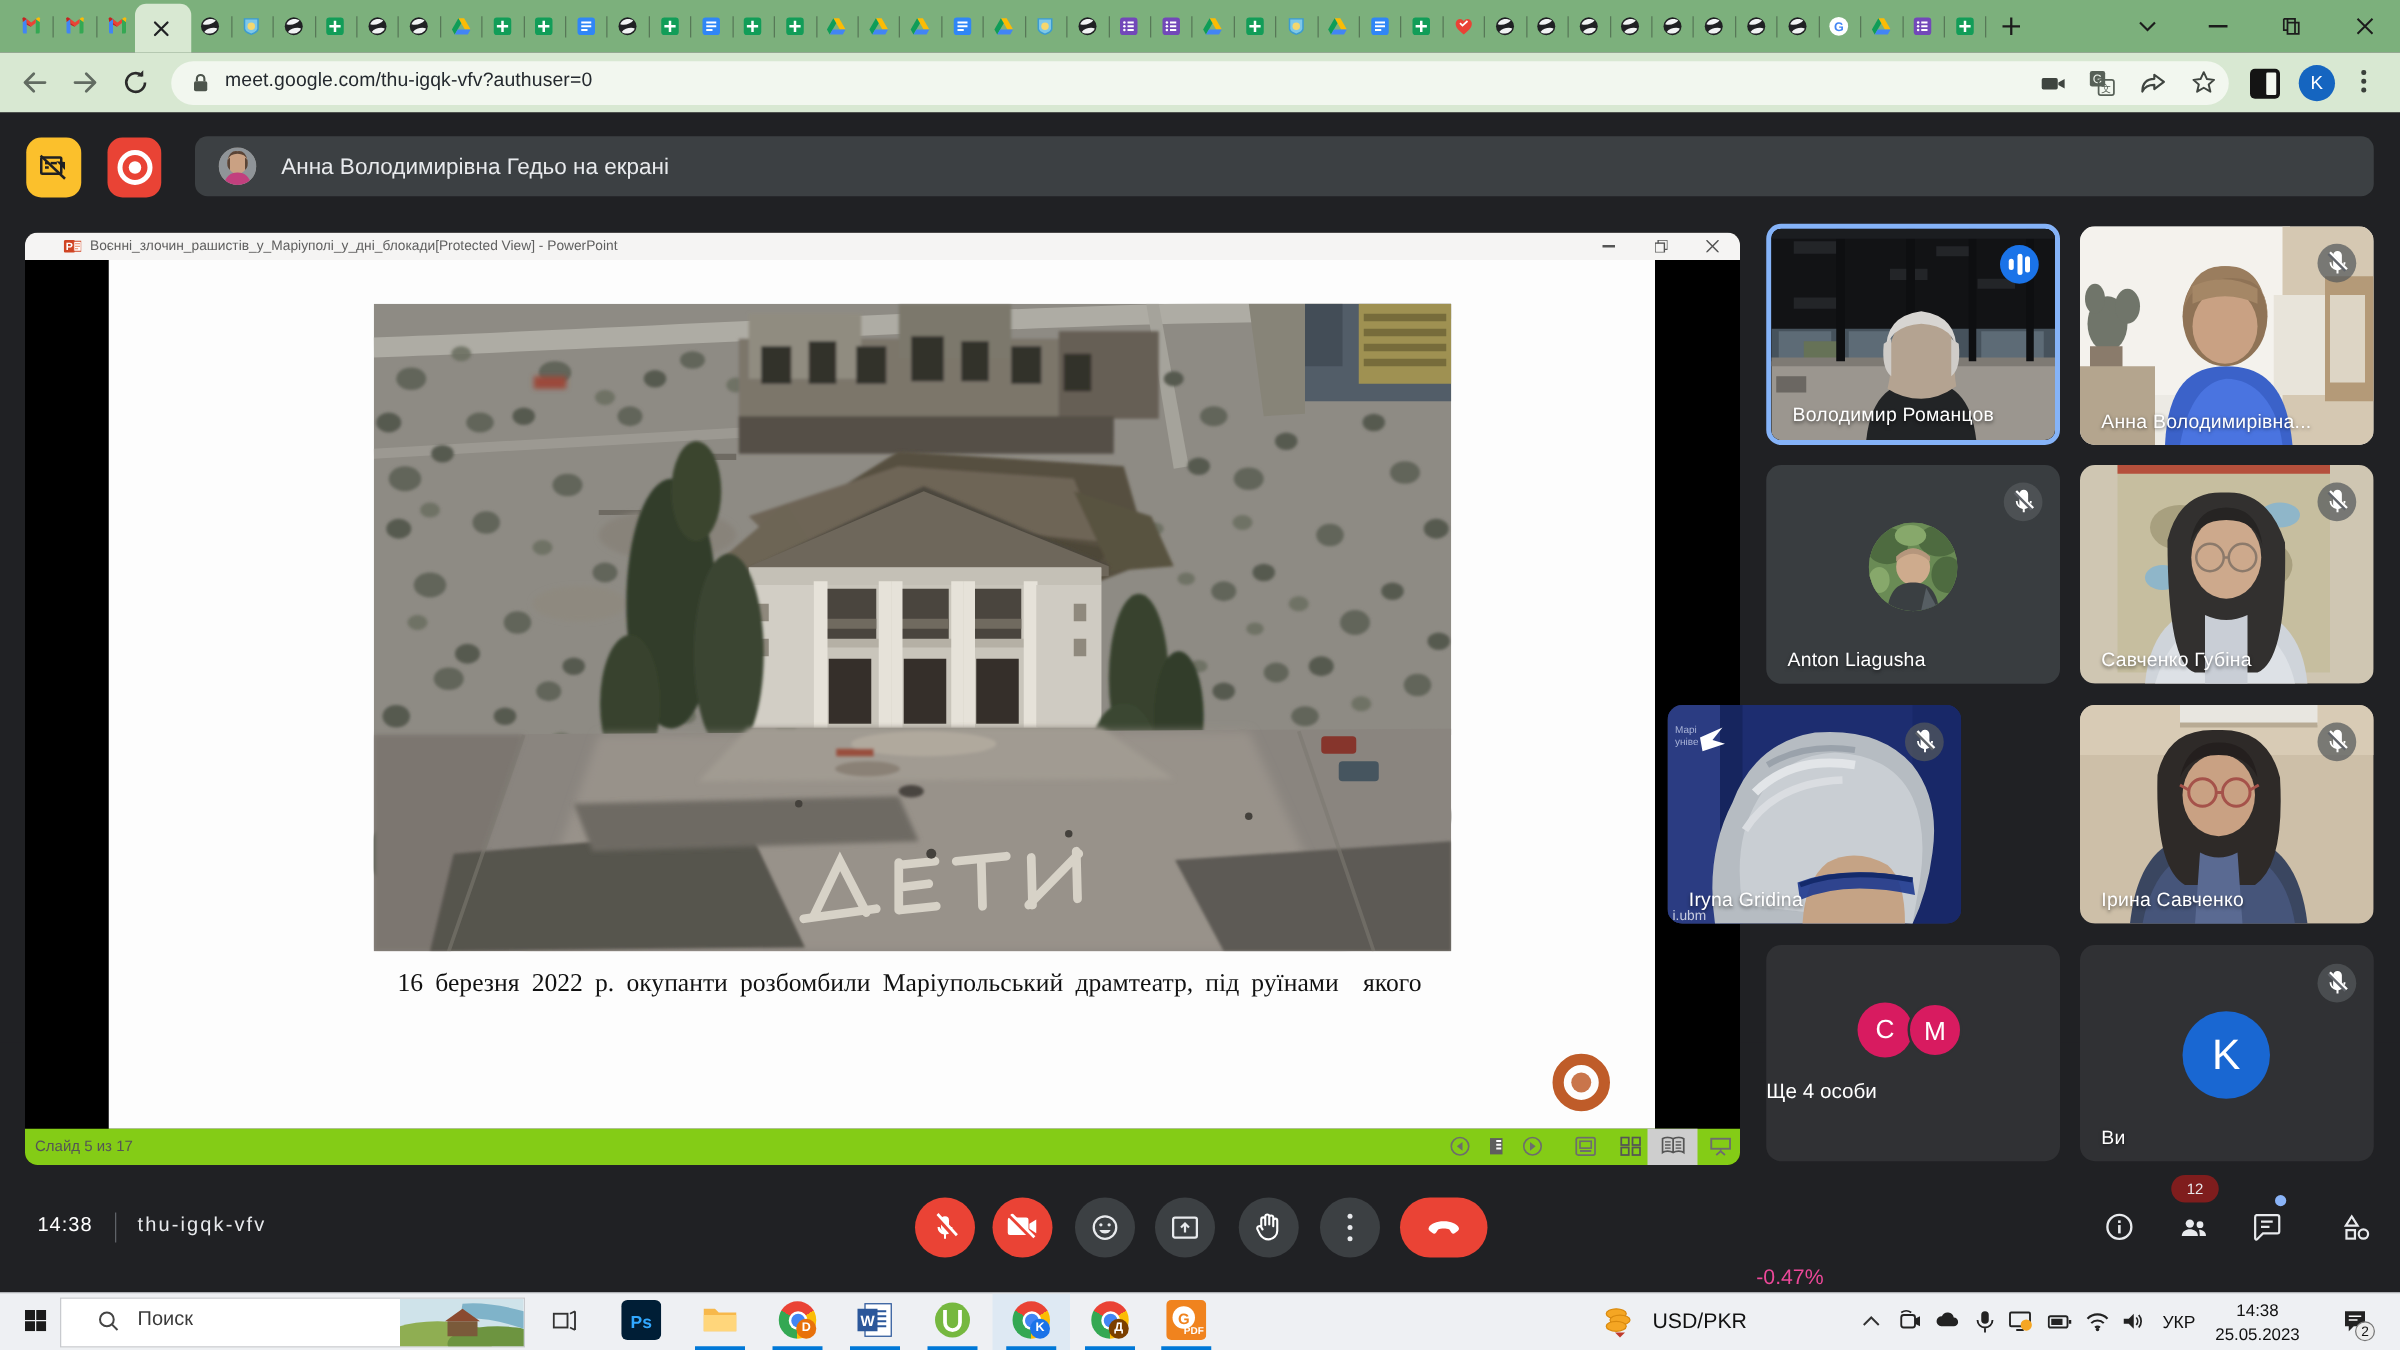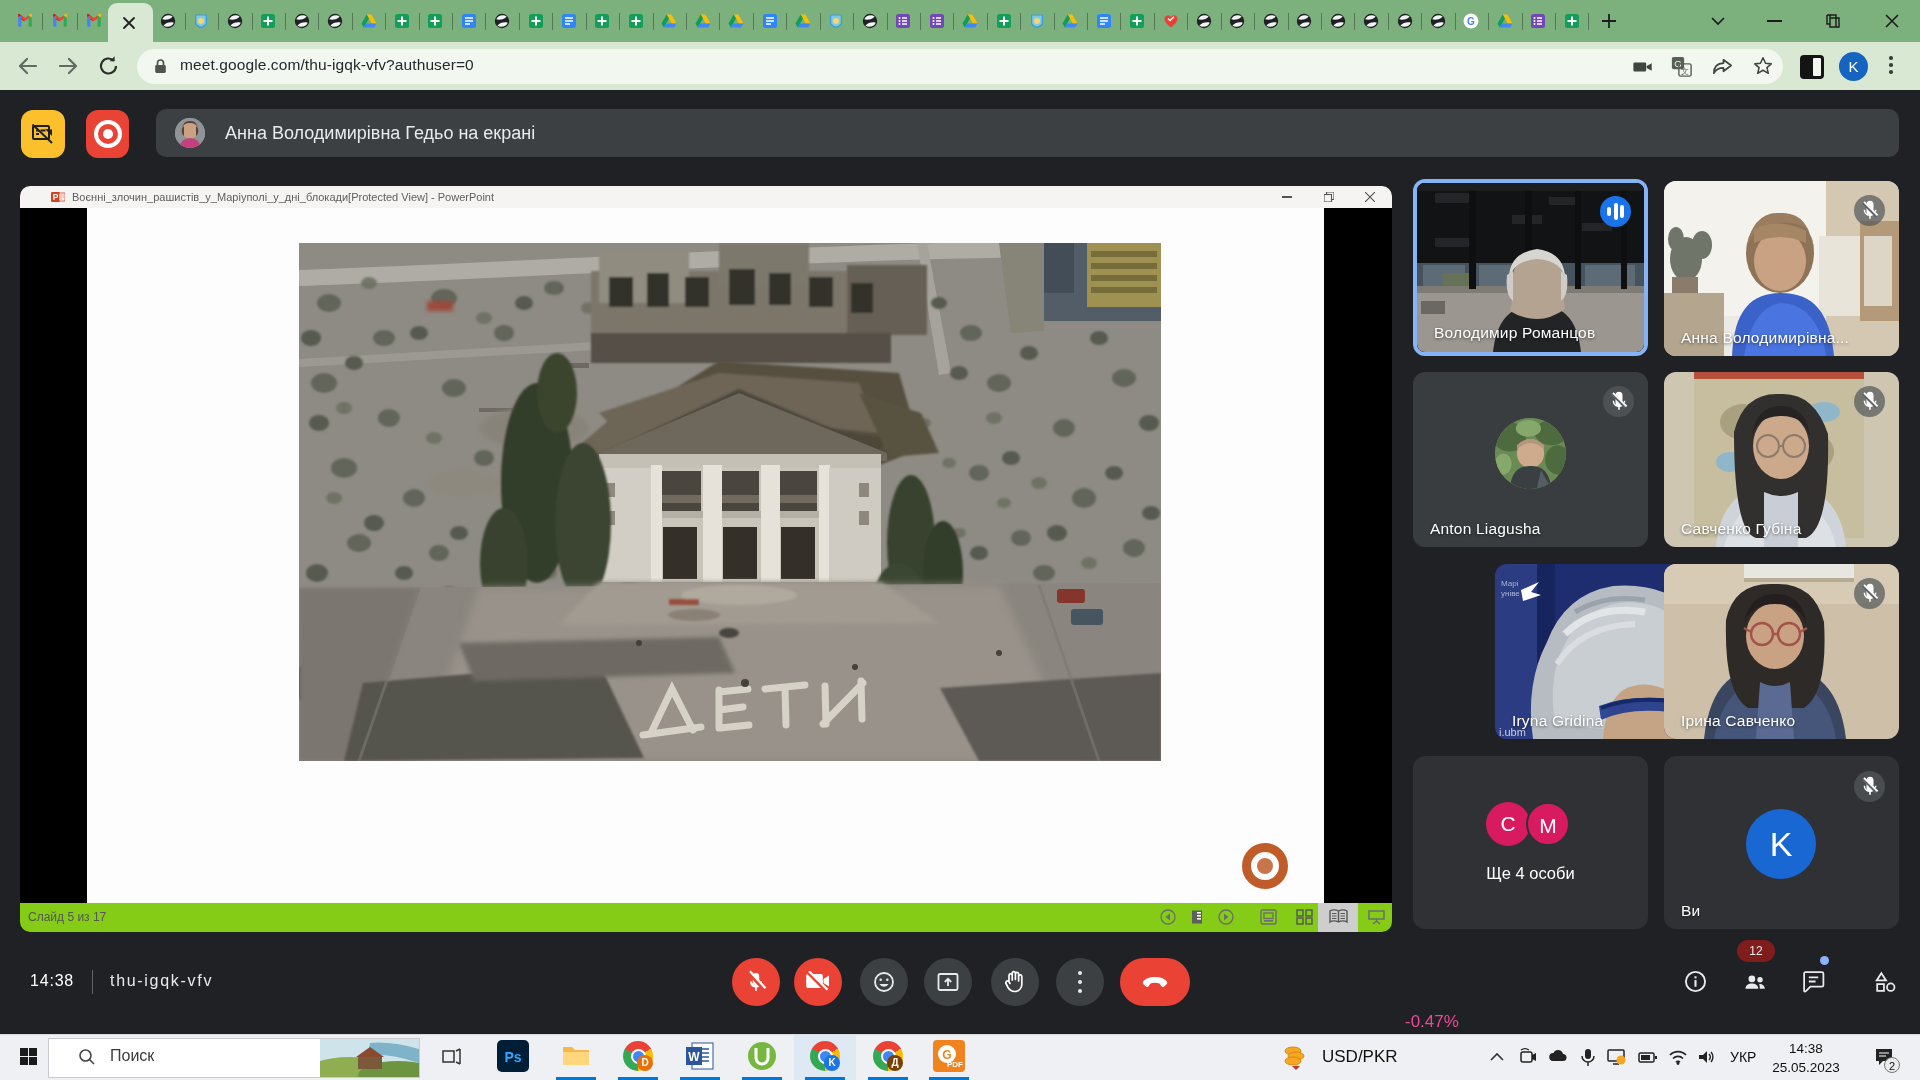--- a/index.html
+++ b/index.html
@@ -610,20 +610,21 @@
   <rect x="758" y="346" width="28" height="14" rx="3" fill="#86352c"></rect>
   <rect x="772" y="366" width="32" height="16" rx="3" fill="#46555f"></rect>
   <g fill="#44413c">
               <circle cx="340" cy="400" r="3"></circle>
               <circle cx="556" cy="424" r="3"></circle>
               <circle cx="700" cy="410" r="3"></circle>
               <circle cx="446" cy="440" r="4"></circle>
             </g>
 </svg>
 <div class="abs" style="left:231px;top:568px;width:830px;font-family:'Liberation Serif',serif;font-size:20.5px;color:#111;">
+  <div style="text-align:justify;word-spacing:4.6px;">16&nbsp;березня&nbsp;2022&nbsp;р.&nbsp;окупанти розбомбили Маріупольський драмтеатр, під руїнами&nbsp;&nbsp;якого</div>
 </div>
 <div class="abs" style="left:1155px;top:635px;width:46px;height:46px;border-radius:50%;border:9px solid #bc531e;opacity:.95"></div>
 <div class="abs" style="left:1170px;top:650px;width:16px;height:16px;border-radius:50%;background:#bc531e;opacity:.8"></div>
 </div>
       </div>
 <div id="ppt-status">
         <span style="position:absolute;left:8px;top:7px">Слайд 5 из 17</span>
 <svg class="abs" style="left:1140px;top:6px" width="16" height="16" viewBox="0 0 16 16">
           <circle cx="8" cy="8" r="7" fill="none" stroke="#6d6d6d" stroke-width="1.3"></circle>
           <path d="M10 4.5 L5.5 8 L10 11.5 Z" fill="#6d6d6d"></path>
@@ -815,21 +816,21 @@
             <path d="M5.5 7.5 L12 14 a3.5 3.5 0 0 1 -6.5 -1.7 Z"></path>
             <path d="M2.6 9.8 h1.5 a4.9 4.9 0 0 0 9 2.7 l1.1 1.1 a6.4 6.4 0 0 1 -4.4 2.5 v2.6 h-1.6 v-2.6 a6.4 6.4 0 0 1 -5.6 -6.3 Z"></path>
             <path d="M15.4 9.8 a6.3 6.3 0 0 1 -0.5 2.4 l-1.2 -1.2 a4.9 4.9 0 0 0 0.2 -1.2 Z"></path>
           </g>
           <path d="M2.2 2.6 L15.8 16.2" stroke="#60646a" stroke-width="3.4"></path>
           <path d="M3 1.8 L16.6 15.4" stroke="#fff" stroke-width="1.8"></path>
         </svg>
       </div>
 </div>
 
-<div class="tile" style="left:1495px;top:474px;width:235px;height:175px">
+<div class="tile" style="left:1334px;top:474px;width:235px;height:175px">
  <svg width="235" height="175" viewBox="0 0 235 175" preserveAspectRatio="none">
   <rect width="235" height="175" fill="#1d2d70"></rect>
   <rect x="0" y="0" width="42" height="175" fill="#2b3c82"></rect>
   <rect x="42" y="0" width="18" height="175" fill="#16255e"></rect>
   <rect x="196" y="0" width="39" height="175" fill="#182868"></rect>
 
   <path d="M26 26 L44 18 L36 28 L46 31 L28 37 Z" fill="#fff"></path>
   <text x="6" y="22" font-size="8" fill="#aab4d8" font-family="Liberation Sans">Марі</text>
   <text x="6" y="32" font-size="8" fill="#aab4d8" font-family="Liberation Sans">уніве</text>
 
@@ -890,21 +891,21 @@
           </g>
           <path d="M2.2 2.6 L15.8 16.2" stroke="#60646a" stroke-width="3.4"></path>
           <path d="M3 1.8 L16.6 15.4" stroke="#fff" stroke-width="1.8"></path>
         </svg>
       </div>
 </div>
 
 <div class="tile" style="left:1413px;top:666px;width:235px;height:173px;background:#303134">
  <div class="abs" style="left:73px;top:46px;width:44px;height:44px;border-radius:50%;background:#d81b60;color:#fff;font-size:21px;text-align:center;line-height:44px">C</div>
  <div class="abs" style="left:113px;top:46px;width:44px;height:44px;border-radius:50%;background:#d81b60;color:#fff;font-size:21px;text-align:center;line-height:44px;border:2px solid #303134">M</div>
- <div class="abs" style="left:0;top:108px;width:235px;text-align:center;color:#fff;font-size:16.5px">Ще 4 особи</div>
+ <div class="abs" style="left:0;top:108px;width:235px;color:#fff;font-size:16.5px">Ще 4 особи</div>
 </div>
 
 <div class="tile" style="left:1664px;top:666px;width:235px;height:173px;background:#303134">
  <div class="abs" style="left:82px;top:53px;width:70px;height:70px;border-radius:50%;background:#1967d2;color:#fff;font-size:34px;text-align:center;line-height:70px">K</div>
  <div class="nm">Ви</div>
       <div class="micoff" style="right:14px;top:15px">
         <svg style="position:absolute;left:6.5px;top:5px" width="18" height="21" viewBox="0 0 18 21">
           <g fill="#fff">
             <path d="M5.5 4.2 a3.5 3.5 0 0 1 7 0 V9.5 a3.5 3.5 0 0 1 -0.4 1.6 L5.5 4.6 Z"></path>
             <path d="M5.5 7.5 L12 14 a3.5 3.5 0 0 1 -6.5 -1.7 Z"></path>

